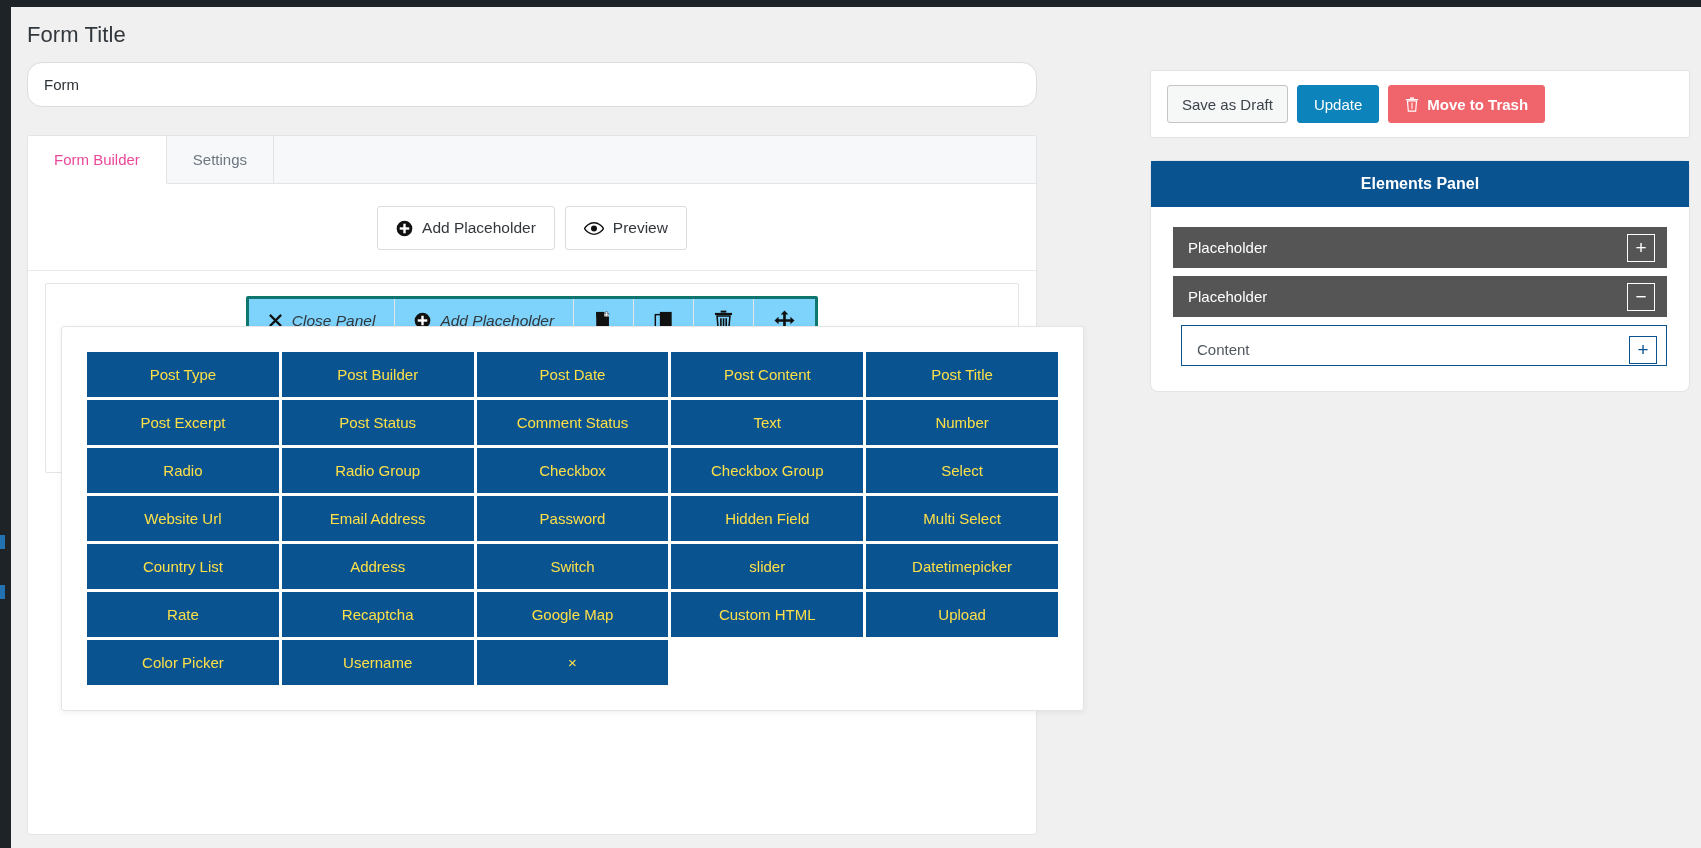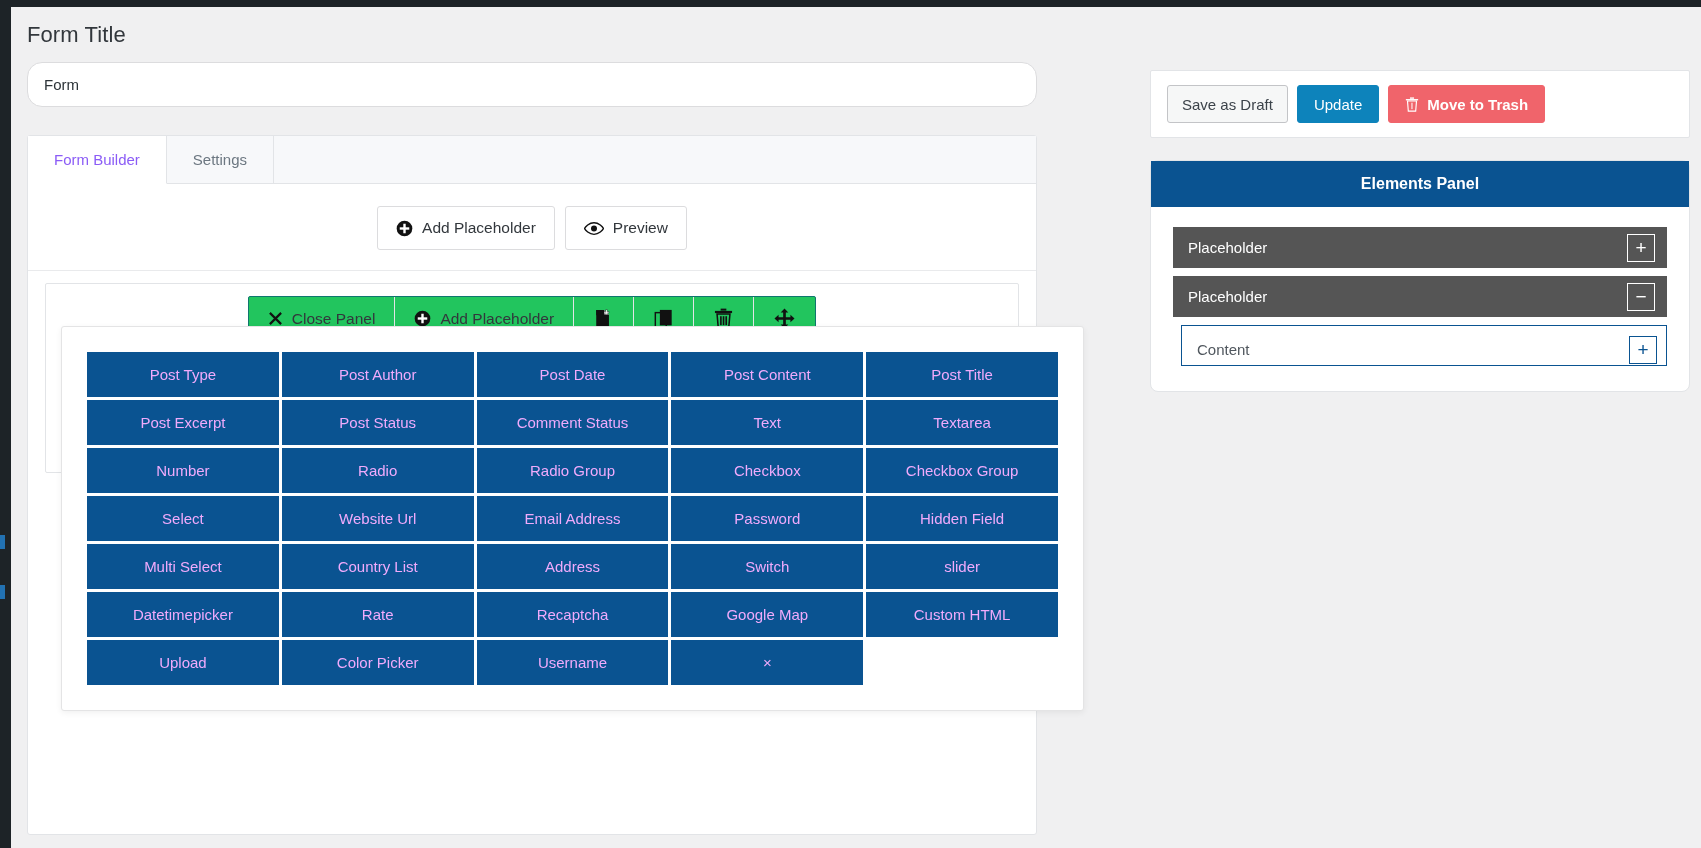--- a/index.html
+++ b/index.html
@@ -111,21 +111,21 @@
     align-items: center;
     padding: 0 26px;
     font-size: 15px;
     color: #6c7781;
     cursor: pointer;
     border-right: 1px solid #e2e4e7;
     box-sizing: border-box;
   }
   .tab.active {
     background: #ffffff;
-    color: #8b5cf6;
+    color: #ec4899;
     border-bottom: 1px solid #ffffff;
     margin-bottom: -1px;
   }
 
   
   .actions-row {
     display: flex;
     justify-content: center;
     gap: 10px;
     padding: 22px 0 20px 0;
@@ -158,24 +158,25 @@
     box-sizing: border-box;
     background: #fff;
   }
   .panel-toolbar {
     display: flex;
     justify-content: center;
     padding-top: 12px;
   }
   .toolgroup {
     display: flex;
-    border: 1px solid #0f766e;
+    border: 3px solid #0f766e;
     border-radius: 2px;
     overflow: hidden;
-    background: #22c55e;
+    background: #7dd3fc;
+    font-style: italic;
   }
   .toolgroup > div {
     display: flex;
     align-items: center;
     justify-content: center;
     gap: 9px;
     height: 43px;
     padding: 0 19px;
     border-right: 1px solid #e2e4e7;
     font-size: 15.5px;
@@ -229,21 +230,21 @@
     padding: 25px 25px 25px 25px;
     box-sizing: border-box;
   }
   .type-grid {
     display: grid;
     grid-template-columns: repeat(5, 1fr);
     gap: 3px;
   }
   .type-cell {
     background: #0a5391;
-    color: #f0abfc;
+    color: #fde047;
     font-size: 15px;
     height: 45px;
     display: flex;
     align-items: center;
     justify-content: center;
     cursor: pointer;
     text-align: center;
     padding: 0 4px;
     box-sizing: border-box;
   }
@@ -497,29 +498,28 @@
       <div class="ghost-box"></div>
     </div>
 
     <div class="ghost-box2">
       <div class="ghost-resize"></div>
     </div>
 
     <div class="type-popup">
       <div class="type-grid">
           <div class="type-cell">Post Type</div>
-          <div class="type-cell">Post Author</div>
+          <div class="type-cell">Post Builder</div>
           <div class="type-cell">Post Date</div>
           <div class="type-cell">Post Content</div>
           <div class="type-cell">Post Title</div>
           <div class="type-cell">Post Excerpt</div>
           <div class="type-cell">Post Status</div>
           <div class="type-cell">Comment Status</div>
           <div class="type-cell">Text</div>
-          <div class="type-cell">Textarea</div>
           <div class="type-cell">Number</div>
           <div class="type-cell">Radio</div>
           <div class="type-cell">Radio Group</div>
           <div class="type-cell">Checkbox</div>
           <div class="type-cell">Checkbox Group</div>
           <div class="type-cell">Select</div>
           <div class="type-cell">Website Url</div>
           <div class="type-cell">Email Address</div>
           <div class="type-cell">Password</div>
           <div class="type-cell">Hidden Field</div>

